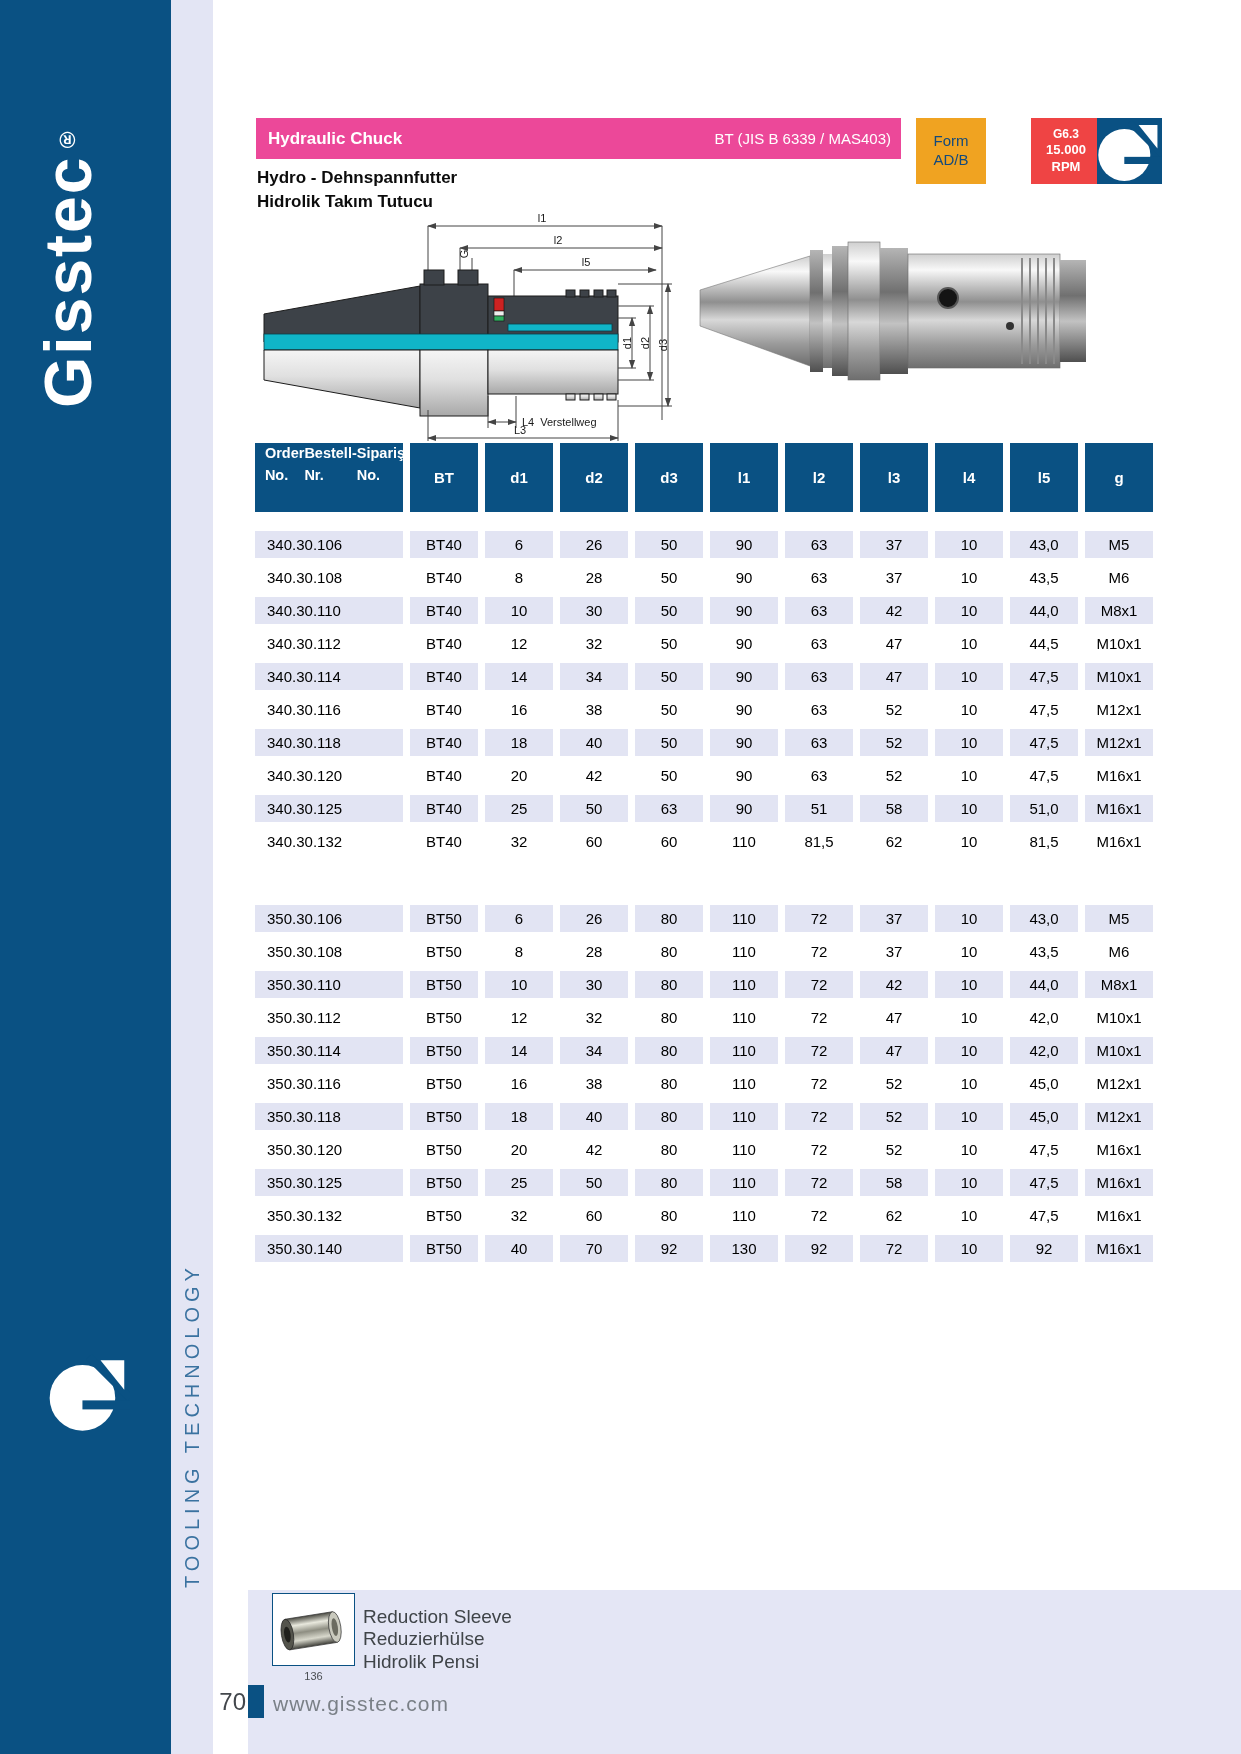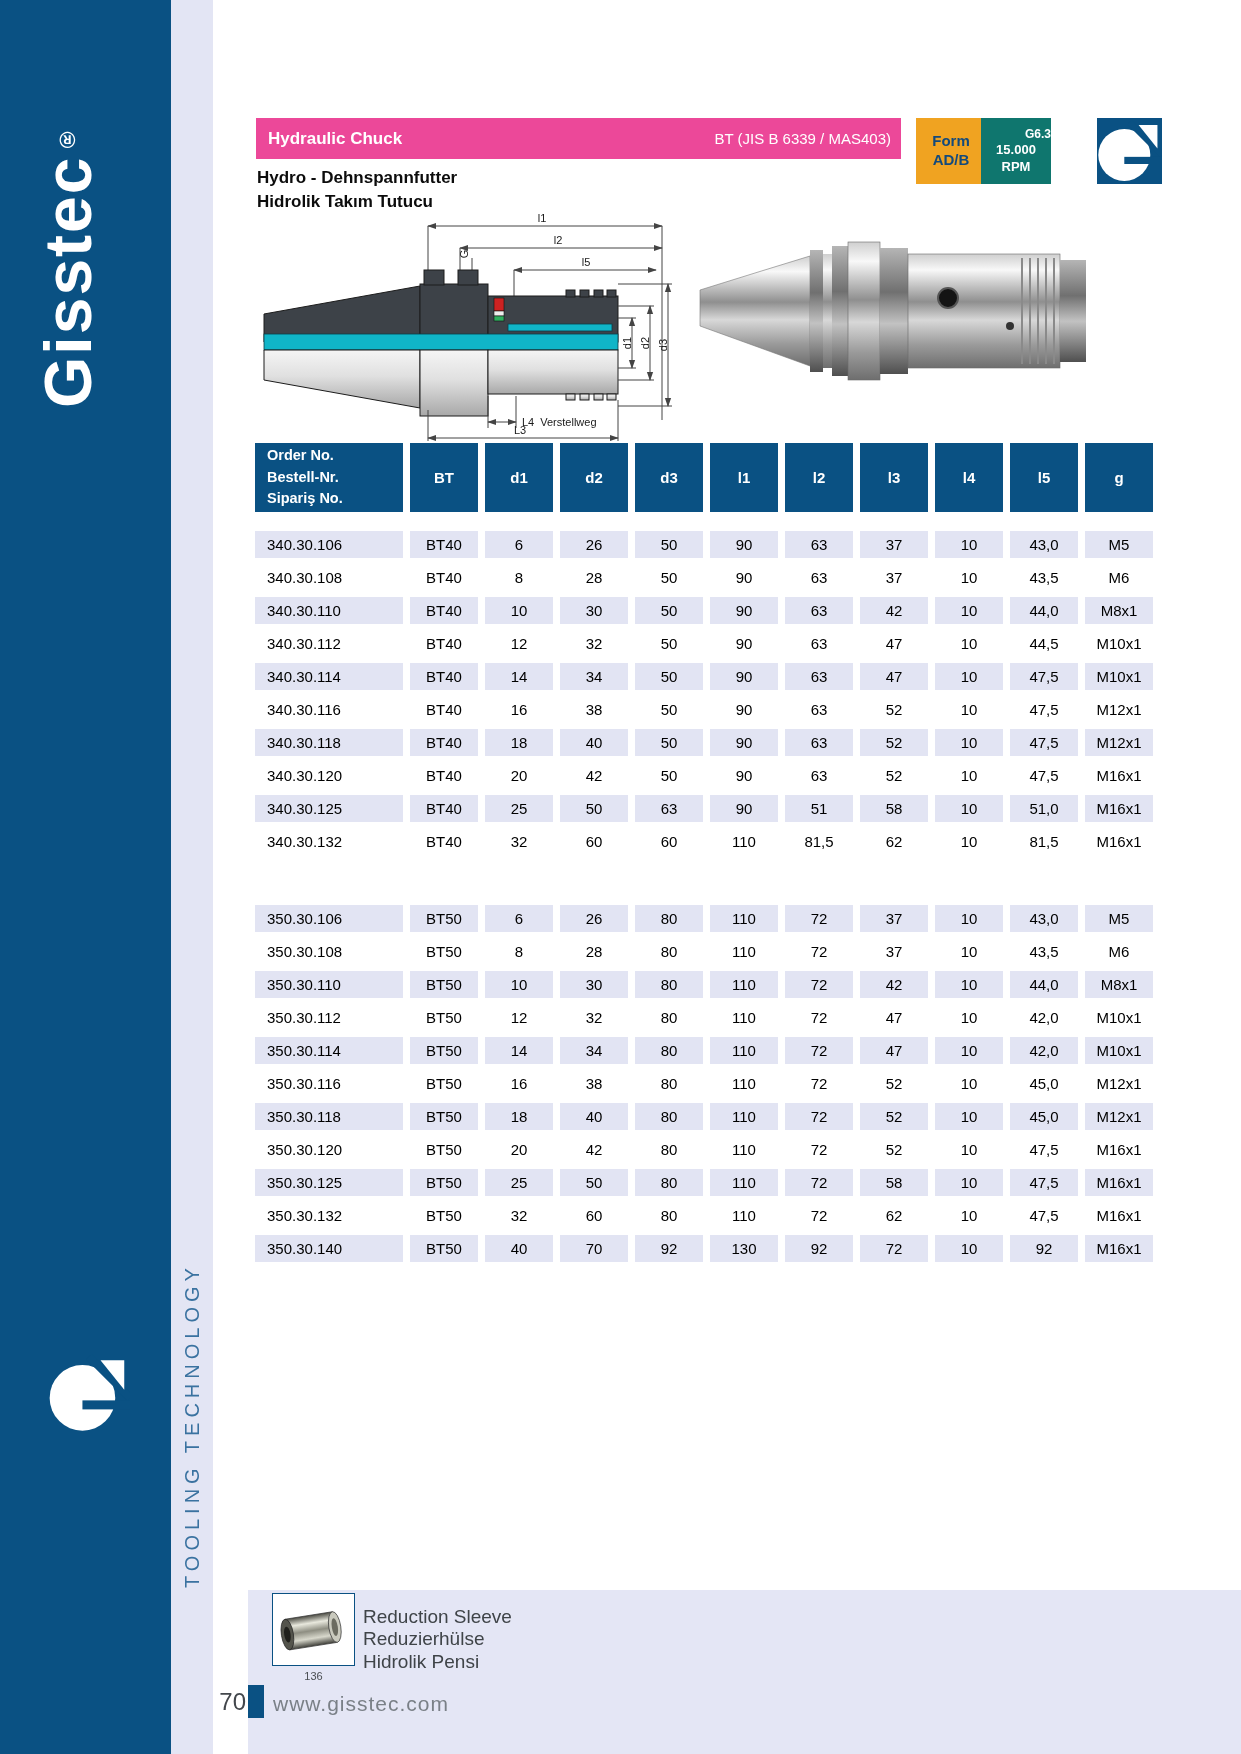--- a/index.html
+++ b/index.html
@@ -21,41 +21,41 @@
 
   
   .titlebar { position:absolute; left:256px; top:118px; width:645px; height:41px;
               background:#ec4899; color:#fff; display:flex; align-items:center;
               justify-content:space-between; padding:0 10px 0 12px; }
   .titlebar .t-left  { font-weight:bold; font-size:17px; }
   .titlebar .t-right { font-weight:normal; font-size:15px; }
   .badge { position:absolute; top:118px; height:66px; display:flex; flex-direction:column;
            align-items:center; justify-content:center; text-align:center; line-height:1.25; }
   .badge-form { left:916px; width:70px; background:#f0a321; color:#134a7c;
-                font-weight:bold; font-size:15px; }
-  .badge-balance { left:981px; width:70px; background:#0f766e; color:#fff;
-                   font-weight:bold; font-size:12px;align-items:flex-end; }
+                font-weight:normal; font-size:15px; }
+  .badge-balance { left:1031px; width:70px; background:#ef4444; color:#fff;
+                   font-weight:bold; font-size:12px; }
   .badge-balance .b2 { font-size:13px; }
   .logo-box { position:absolute; left:1097px; top:118px; width:65px; height:66px; background:#0a5183; }
   .subtitle { position:absolute; left:257px; color:#0c0c0c; font-weight:bold; font-size:17px; }
   .subtitle.s1 { top:168px; }
   .subtitle.s2 { top:192px; }
 
   
   .drawing { position:absolute; left:250px; top:210px; width:430px; height:232px; }
   .photo   { position:absolute; left:692px; top:224px; width:408px; height:172px; }
   .dim { stroke:#444; stroke-width:1; fill:none; }
   .dimtxt { font-size:11px; fill:#1a1a1a; }
 
   
   .table { position:absolute; left:255px; top:443px; width:898px; }
   .thead, .trow { display:grid; grid-template-columns:148px repeat(10, 1fr); column-gap:7px; }
   .thcell { background:#0a5183; color:#fff; height:69px; display:flex; align-items:center;
             justify-content:center; font-weight:bold; font-size:15px; }
-  .thcell-order { flex-direction:column; align-items:flex-start; justify-content:center;
+  .thcell-order { align-items:flex-start; justify-content:center;
                   padding-left:12px; font-size:14.5px; line-height:1.5; }
   .tbody { margin-top:16px; }
   .tbody-2 { margin-top:44px; }
   .trow { height:33px; }
   .tcell { margin:3px 0; display:flex; align-items:center; justify-content:center;
            font-size:15px; color:#000; }
   .trow.alt .tcell { background:#e2e4f3; }
   .tcell-order { justify-content:flex-start; padding-left:12px; }
 
   

